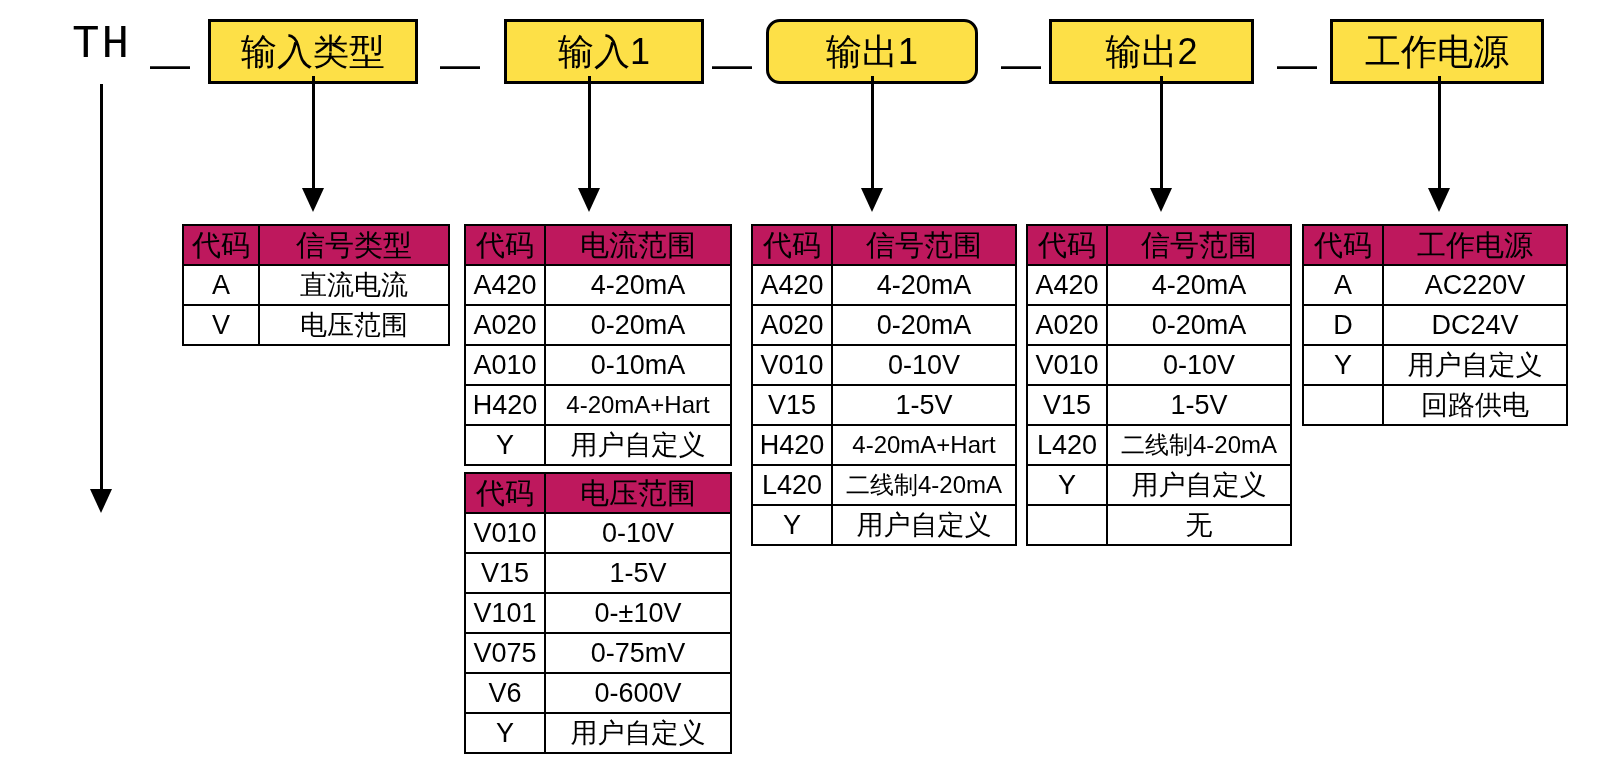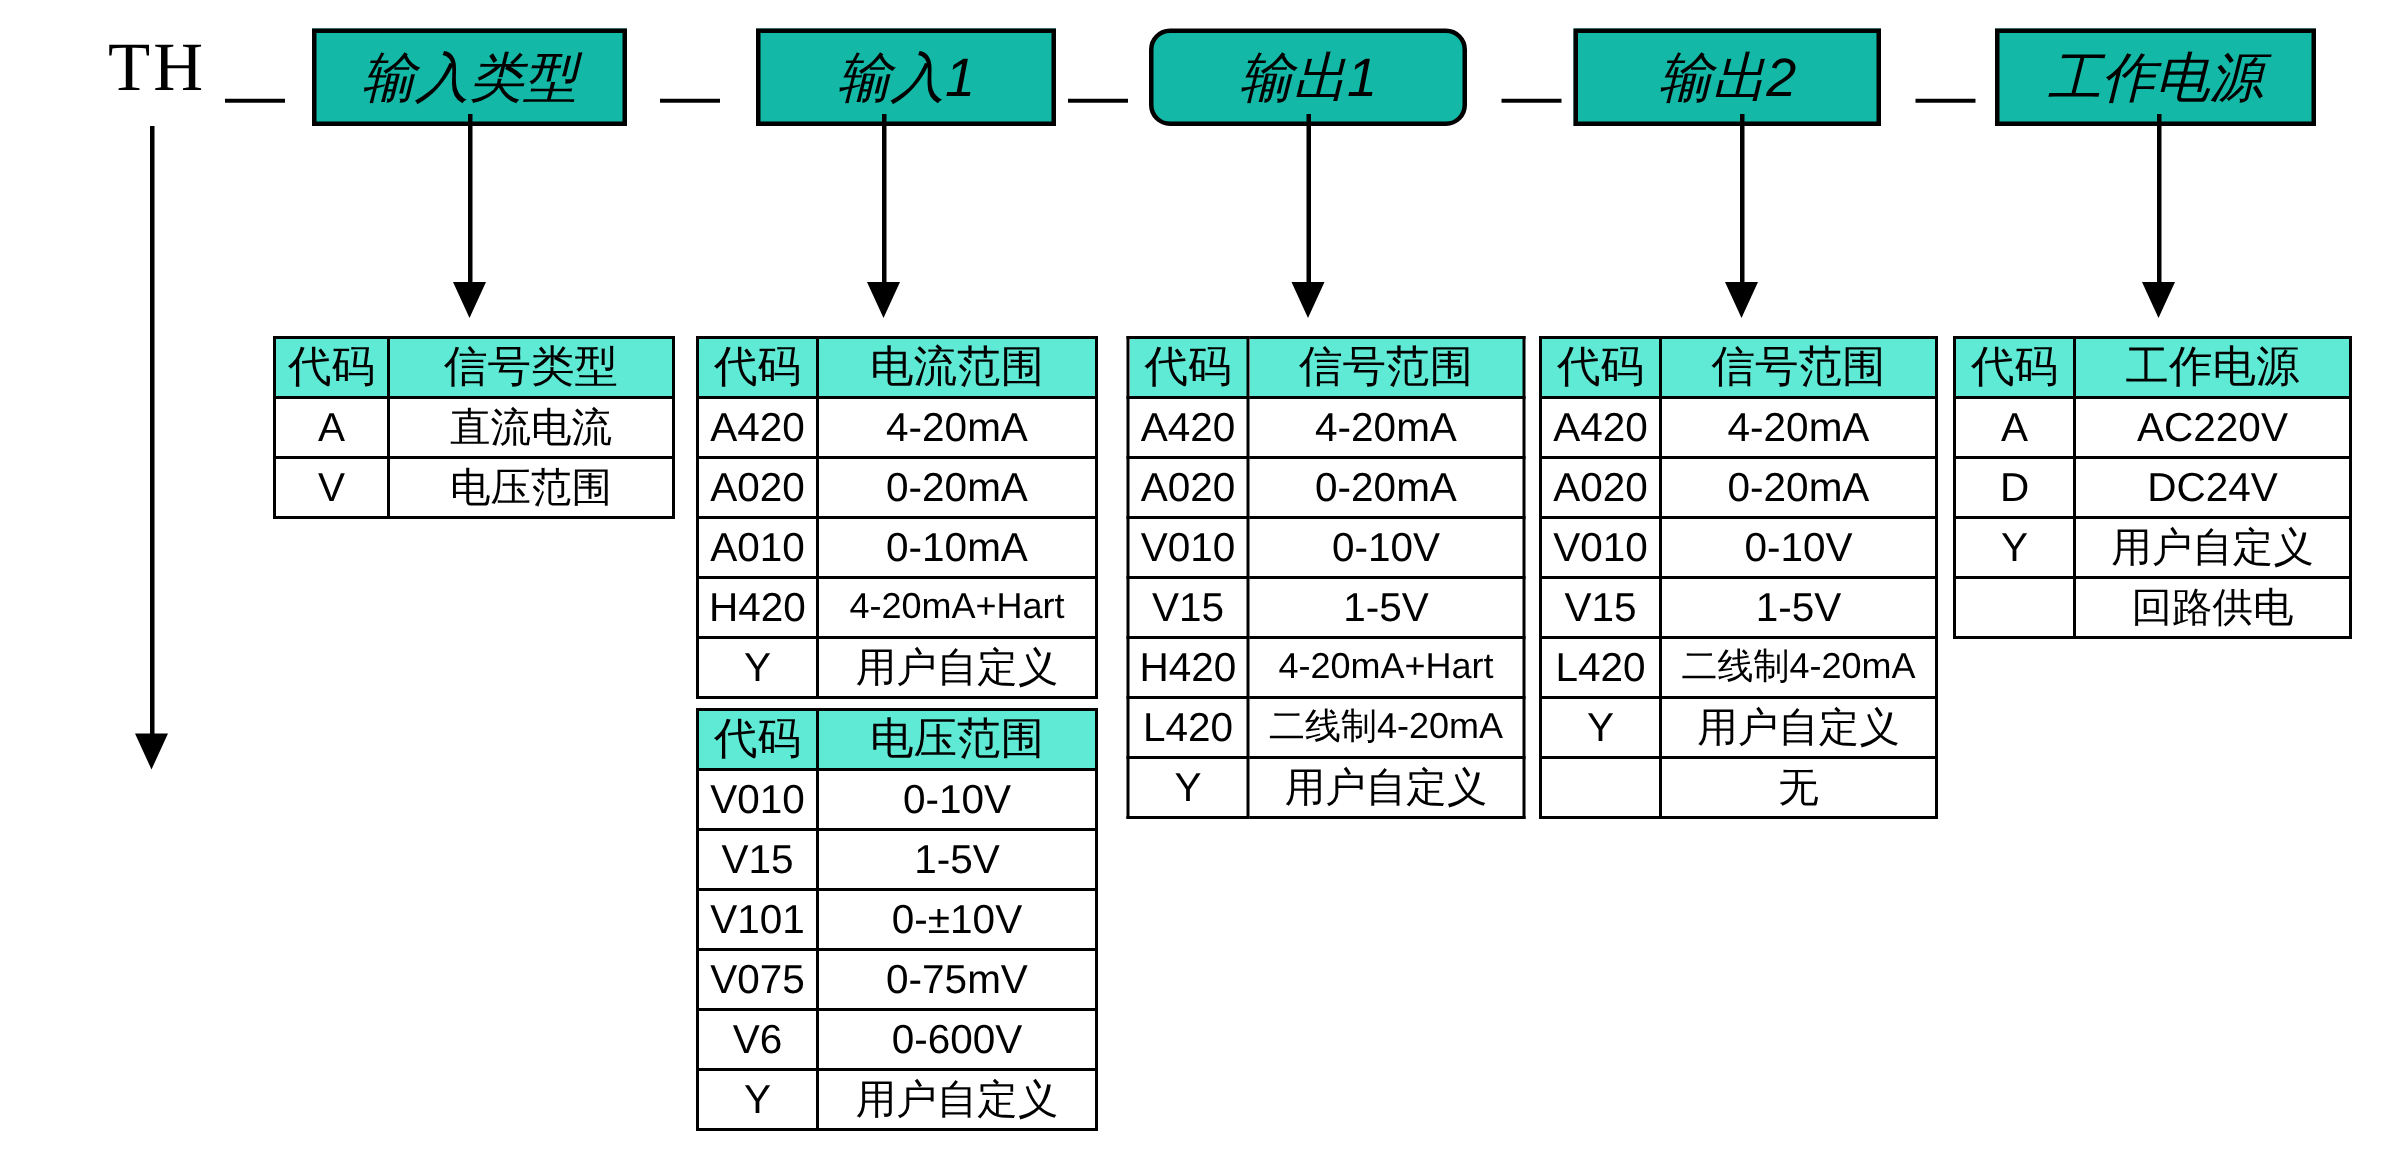--- a/index.html
+++ b/index.html
@@ -10,33 +10,32 @@
     color:#000;
     overflow:hidden;
   }
   #stage{position:relative;width:1605px;height:782px;}
 
   
   .code-row{position:absolute;left:0;top:8px;width:1605px;height:90px;}
   .code-prefix{
     position:absolute;left:72px;top:14px;
     font-size:46px;letter-spacing:2px;line-height:1;
-    font-family:Liberation Serif, serif;
+    font-family:Liberation Mono, monospace;
   }
   .dash{
     position:absolute;top:36px;
     font-size:40px;line-height:1;font-weight:400;
   }
   .code-box{
     position:absolute;top:11px;height:65px;
-    border:3px solid #000;background:#14b8a6;
+    border:3px solid #000;background:#fde047;
     display:flex;align-items:center;justify-content:center;
     font-size:36px;line-height:1;
     box-sizing:border-box;
-    font-style:italic;
   }
 
   
   .vline{position:absolute;width:3px;background:#000;}
   .arrowhead{
     position:absolute;width:0;height:0;
     border-left:11px solid transparent;
     border-right:11px solid transparent;
     border-top:24px solid #000;
   }
@@ -54,21 +53,21 @@
     height:38px;
     text-align:center;
     vertical-align:middle;
     font-size:27px;
     line-height:1;
     padding:0 1px;
     white-space:nowrap;
     overflow:hidden;
   }
   .tbl td.hd{
-    background:#5eead4;
+    background:#be185d;
     font-size:29px;
     text-align:center;
   }
   .tbl td.code{font-family:"Liberation Sans","DejaVu Sans",sans-serif;}
   .tbl td.sm{font-size:24px;margin-left:20px;}
 </style>
 </head>
 <body>
 
 <div id="stage">

